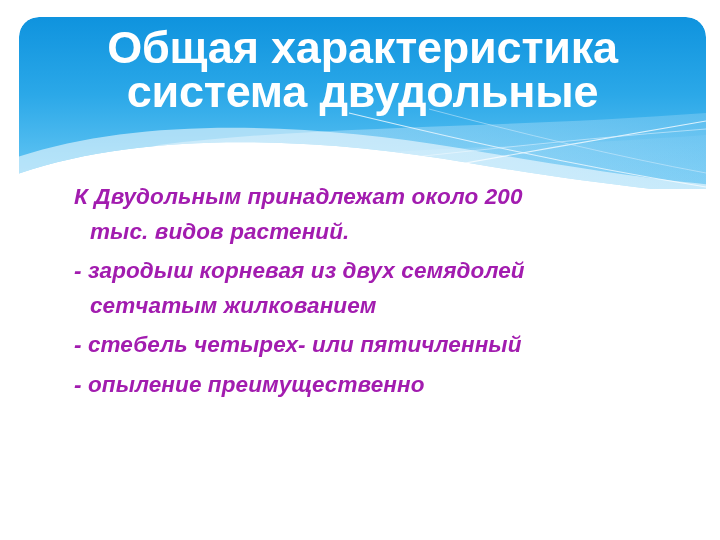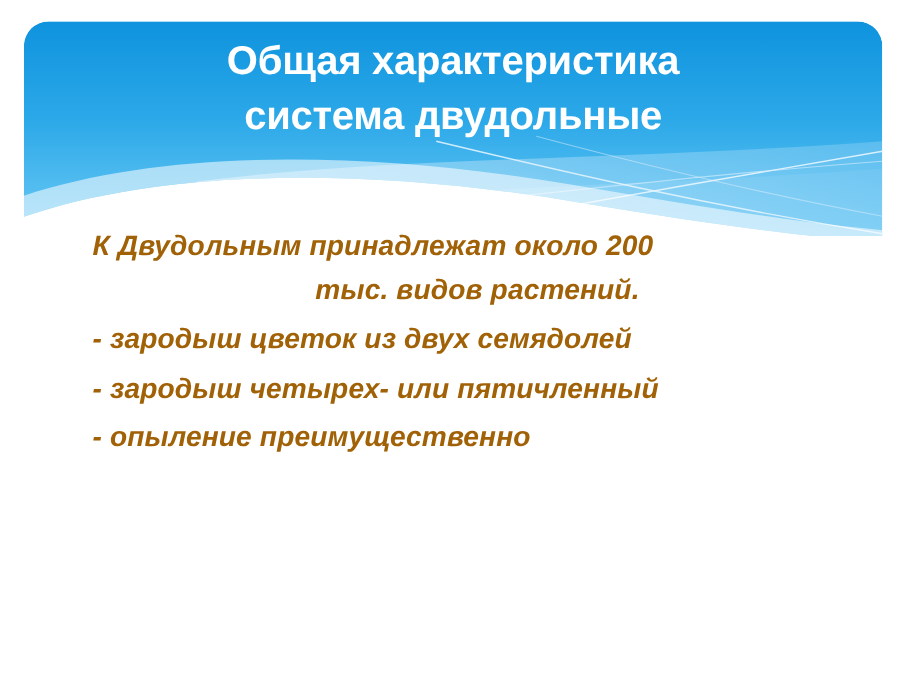--- a/index.html
+++ b/index.html
@@ -43,51 +43,50 @@
   }
 
   .title-text {
     position: absolute;
     left: 19px;
     top: 26px;
     width: 687px;
     text-align: center;
     color: #ffffff;
     font-weight: bold;
-    font-size: 32px;
+    font-size: 45px;
     line-height: 44px;
     letter-spacing: -0.2px;
     z-index: 5;
     pointer-events: none;
   }
   .title-text .tline {
     display: block;
     white-space: nowrap;
   }
 
   
   .body-block {
     position: absolute;
     left: 74px;
     top: 180px;
     width: 600px;
     z-index: 6;
   }
   .body-line {
-    color: #a16207;
+    color: #a21caf;
     font-weight: bold;
     font-style: italic;
     font-size: 22.5px;
     line-height: 34.5px;
     white-space: nowrap;
     letter-spacing: 0.1px;
   }
   .body-line.cont {
     padding-left: 16px;
-    text-align: center;
   }
   .body-line.gap {
     margin-top: 5px;
   }
 </style>
 </head>
 <body>
 
 <div class="slide">
 
@@ -133,19 +132,20 @@
   </div>
 
   <div class="title-text">
     <span class="tline">Общая характеристика</span>
     <span class="tline">система двудольные</span>
   </div>
 
   <div class="body-block">
     <div class="body-line">К Двудольным принадлежат около 200</div>
     <div class="body-line cont">тыс.  видов растений.</div>
-    <div class="body-line gap">- зародыш цветок из  двух семядолей</div>
-    <div class="body-line gap">- зародыш четырех- или пятичленный</div>
+    <div class="body-line gap">- зародыш корневая из  двух семядолей</div>
+    <div class="body-line cont">сетчатым жилкованием</div>
+    <div class="body-line gap">- стебель четырех- или пятичленный</div>
     <div class="body-line gap">- опыление преимущественно</div>
 
   </div>
 
 </div>
 
 </body></html>

